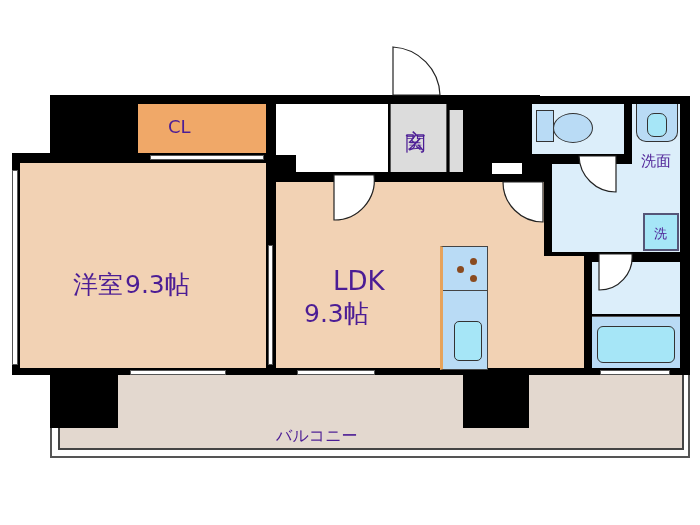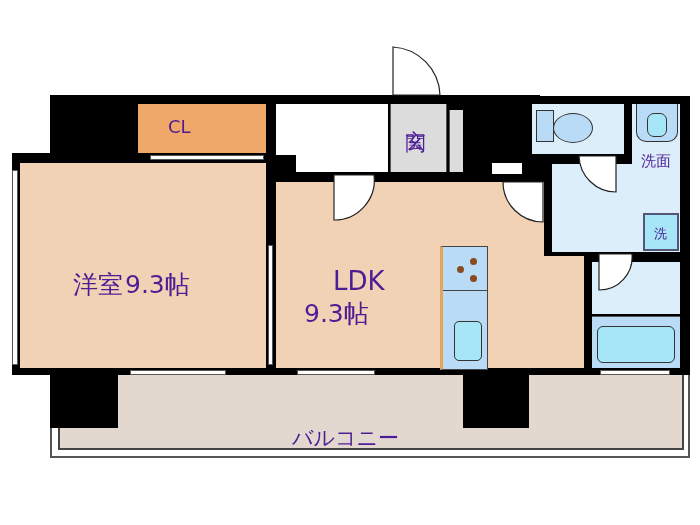--- a/index.html
+++ b/index.html
@@ -10,21 +10,21 @@
   .label { position:absolute; color:#4c1d95; white-space:nowrap; line-height:1; }
   svg { position:absolute; left:0; top:0; }
 </style>
 </head>
 <body>
 
 <div class="abs" style="left:50px;top:372px;width:640px;height:86px;border:2px solid #555;border-top:none;background:#fff;"></div>
 <div class="abs" style="left:58px;top:372px;width:626px;height:78px;background:#e3d8cf;border:2px solid #444;border-top:none;"></div>
 <div class="abs black" style="left:50px;top:372px;width:68px;height:56px;"></div>
 <div class="abs black" style="left:463px;top:372px;width:66px;height:56px;"></div>
-<div class="label" style="left:292px;top:428px;font-size:21px;">バルコニー</div>
+<div class="label" style="left:276px;top:428px;font-size:16px;">バルコニー</div>
 
 <div class="abs black" style="left:50px;top:95px;width:490px;height:60px;"></div>
 <div class="abs black" style="left:12px;top:153px;width:268px;height:222px;"></div>
 <div class="abs black" style="left:265px;top:153px;width:425px;height:222px;"></div>
 <div class="abs black" style="left:528px;top:96px;width:162px;height:160px;"></div>
 
 <div class="abs" style="left:138px;top:104px;width:128px;height:49px;background:#f0a868;"></div>
 <div class="label" style="left:168px;top:118px;font-size:18px;">CL</div>
 <div class="abs" style="left:150px;top:155px;width:114px;height:5px;background:#fff;border:1px solid #555;"></div>
 

